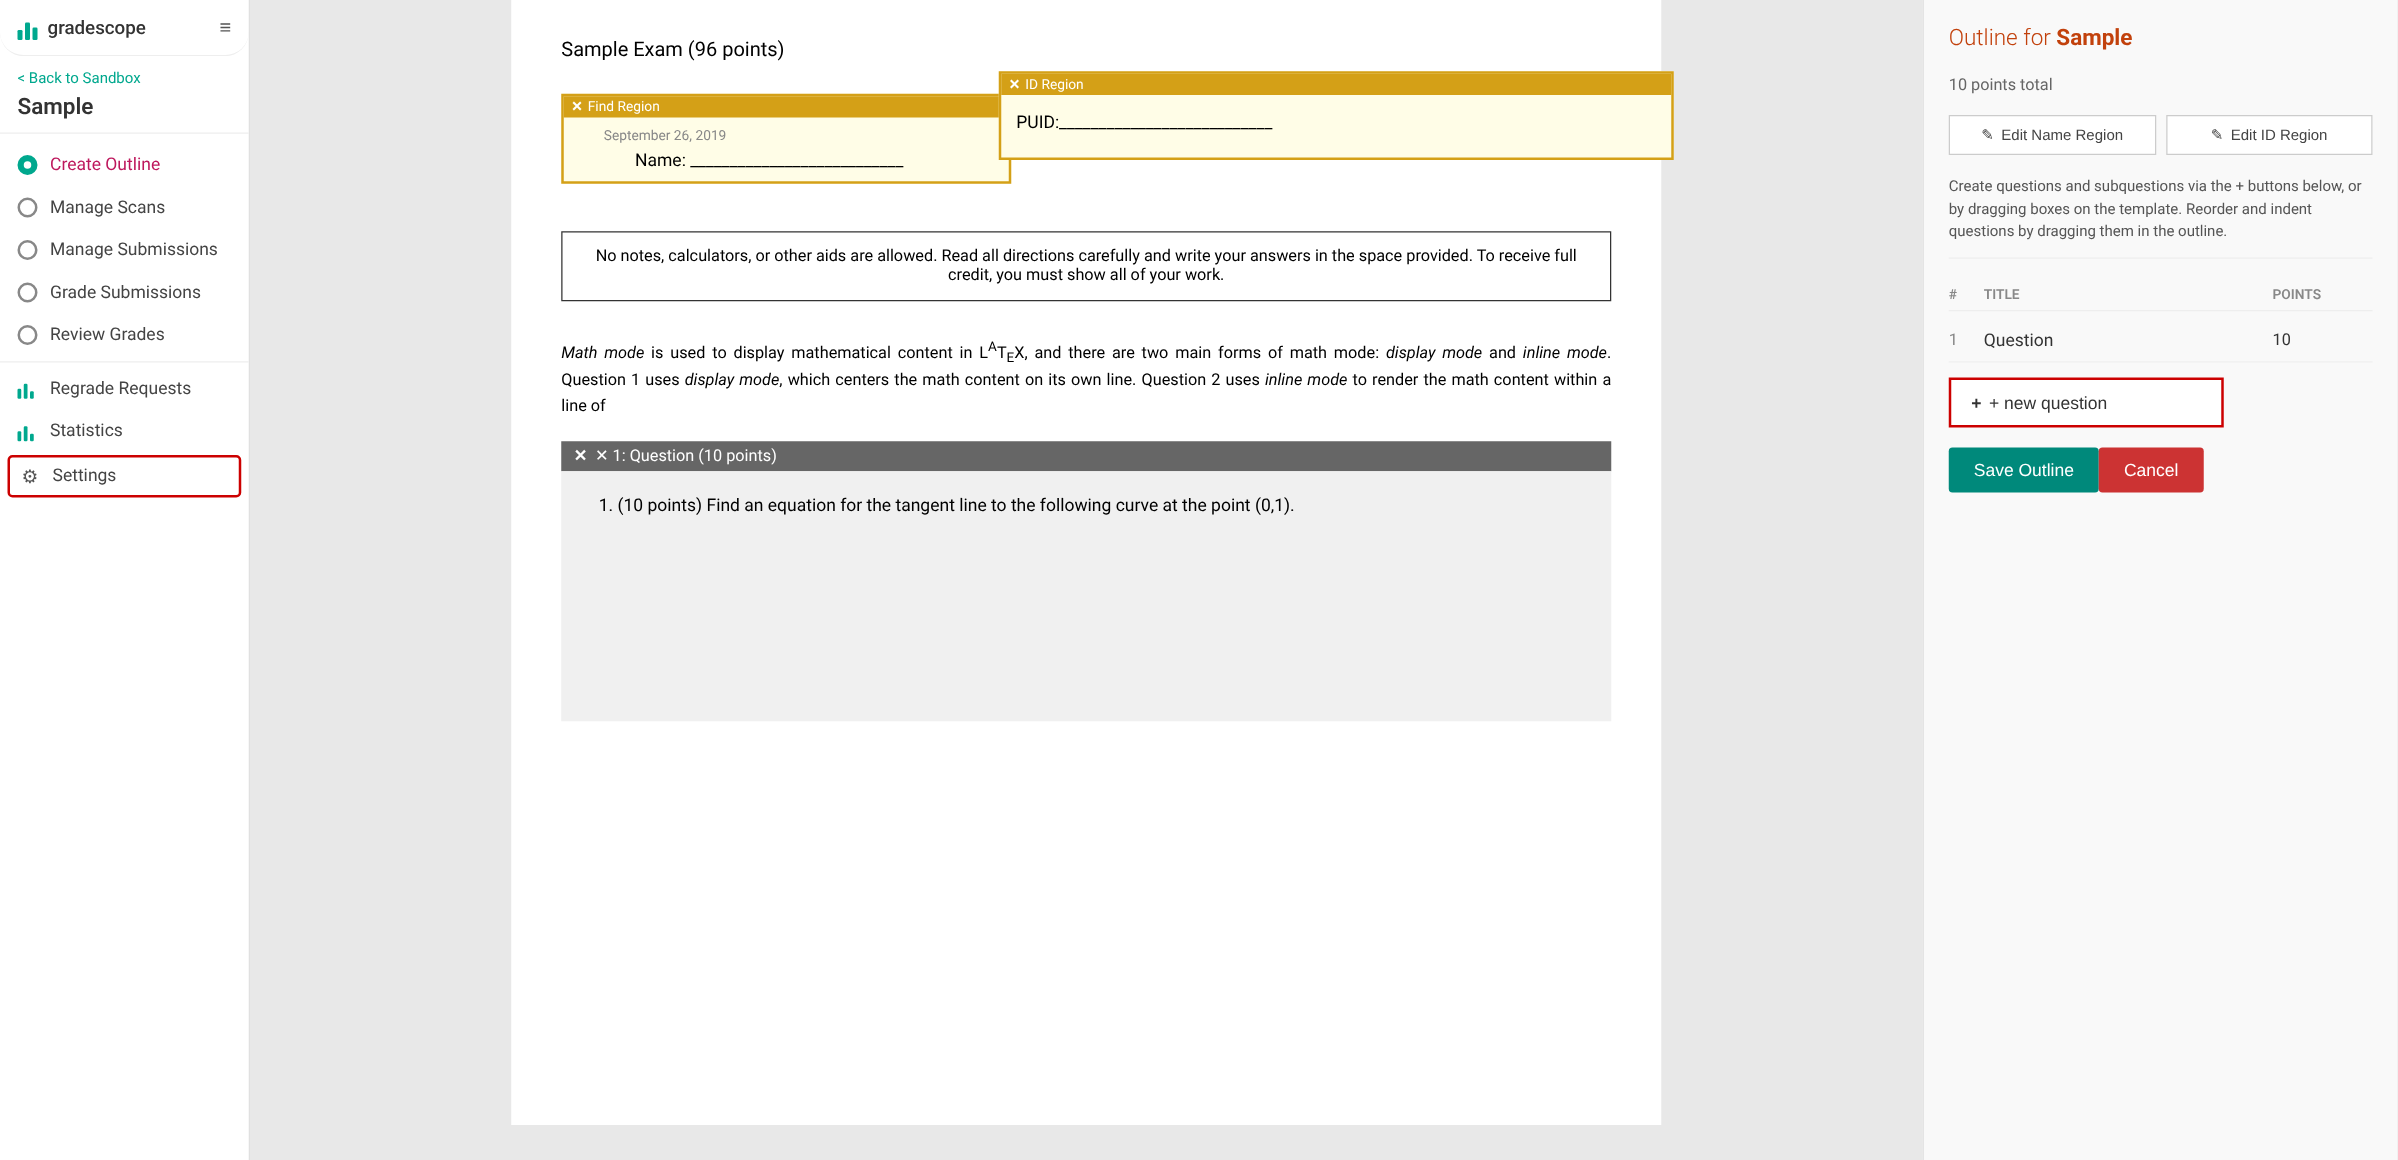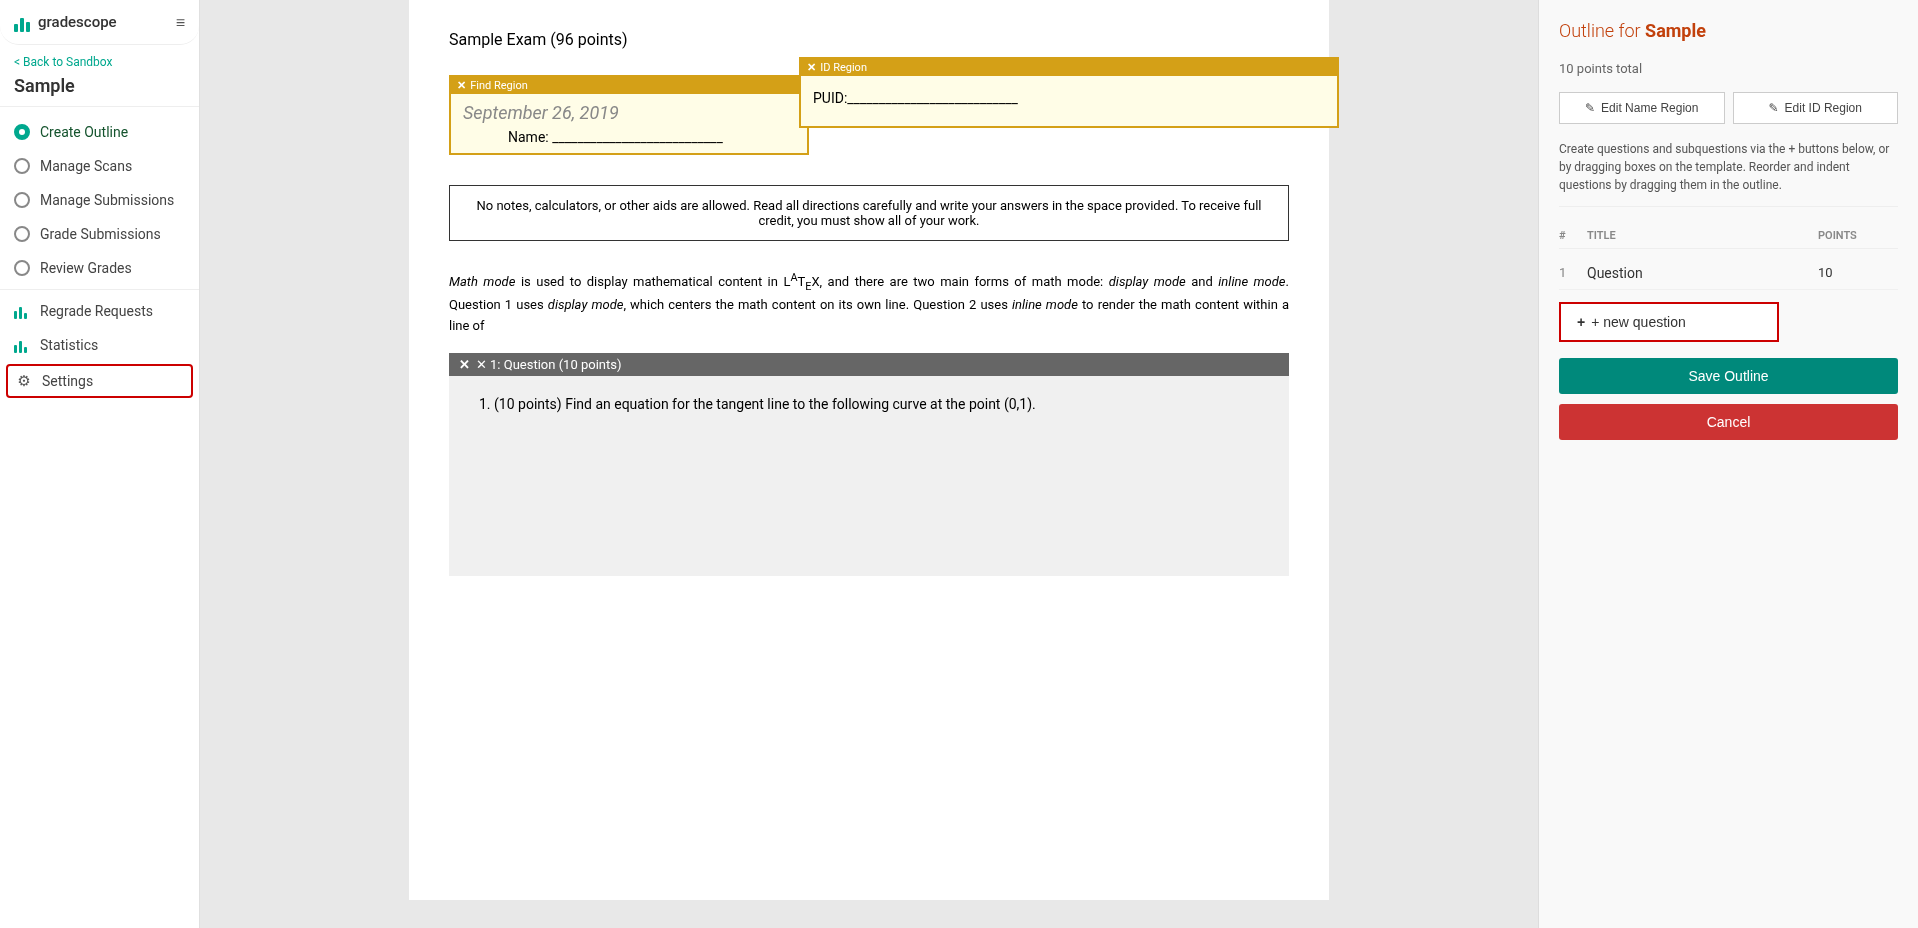--- a/index.html
+++ b/index.html
@@ -67,21 +67,21 @@
     }
     .nav-item {
       display: flex;
       align-items: center;
       padding: 9px 14px;
       cursor: pointer;
       gap: 10px;
       font-size: 14px;
       color: #444;
     }
-    .nav-item.active { color: #14532d; }
+    .nav-item.active { color: #be185d; }
     .nav-item.highlighted {
       border: 2px solid #cc0000;
       border-radius: 4px;
       margin: 2px 6px;
       padding: 7px 8px;
     }
     .nav-circle {
       width: 16px;
       height: 16px;
       border-radius: 50%;
@@ -184,23 +184,23 @@
     }
     .region-label .close-x {
       cursor: pointer;
       font-weight: bold;
     }
     .region-content {
       padding: 8px 12px;
       min-height: 50px;
     }
     .region-date {
-      font-size: 18px;
+      font-size: 11px;
       color: #888;
-      font-style: italic;
+      margin-left: 20px;
     }
     .region-name-line {
       font-size: 14px;
       margin-top: 6px;
       margin-left: 45px;
     }
     .region-puid-line {
       font-size: 14px;
       margin-top: 6px;
     }
@@ -345,22 +345,20 @@
       font-size: 14px;
       cursor: pointer;
       margin-top: 12px;
       margin-bottom: 16px;
       width: 220px;
     }
     .new-question-btn .plus-icon { color: #333; font-weight: bold; }
 
     .action-buttons {
       display: flex;
-      gap: 10px;
-      flex-direction: column;
     }
     .save-btn {
       background: #00897b;
       color: #fff;
       border: none;
       padding: 10px 20px;
       font-size: 14px;
       cursor: pointer;
       border-radius: 3px;
     }

